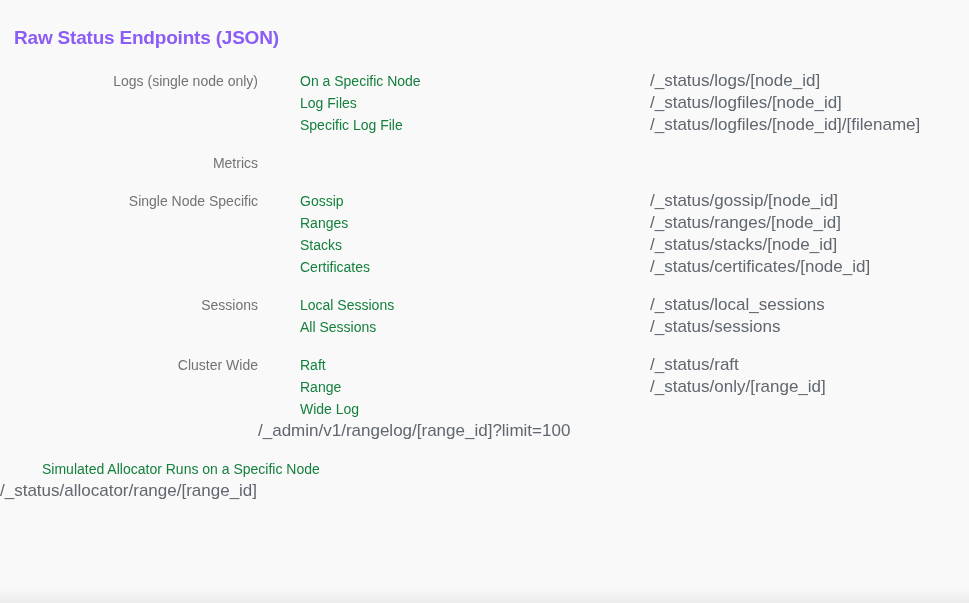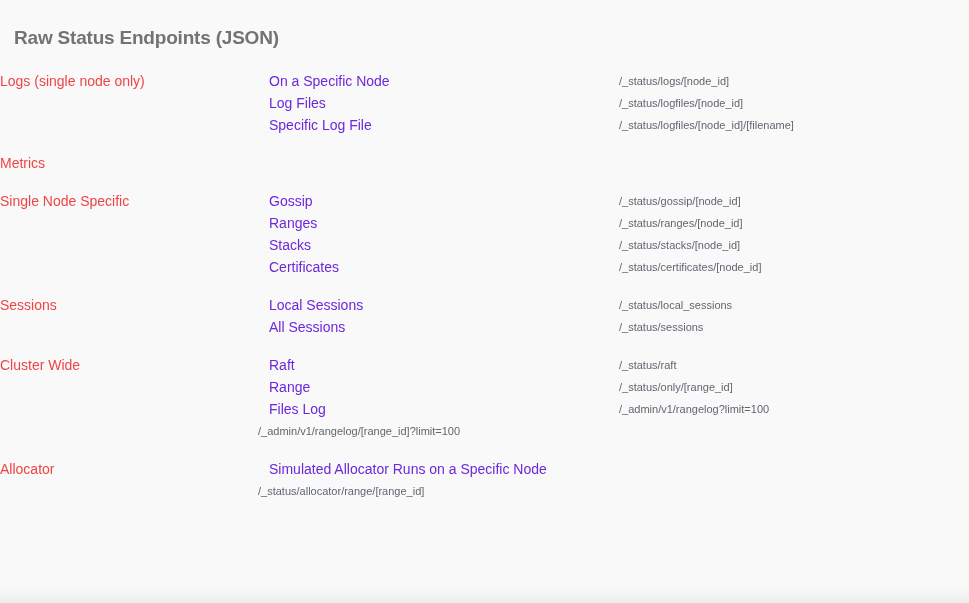--- a/index.html
+++ b/index.html
@@ -11,56 +11,57 @@
     font-family: "Liberation Sans", sans-serif;
     position: relative;
     overflow: hidden;
   }
   .page-title {
     padding: 14px 0 0 14px;
     font-size: 19px;
     line-height: 22px;
     font-weight: 700;
     letter-spacing: -0.2px;
-    color: #737373;
+    color: #8b5cf6;
   }
   .content {
     margin-top: 21px;
   }
   .section {
     display: flex;
     margin-bottom: 16px;
   }
   .cat {
     flex: 0 0 258px;
     width: 258px;
+    text-align: right;
     font-size: 14px;
     line-height: 22px;
-    color: #ef4444;
+    color: #737373;
   }
   .rows {
     flex: 1;
   }
   .row {
     display: flex;
     line-height: 22px;
   }
   .link {
     flex: 0 0 350px;
     width: 350px;
-    margin-left: 11px;
+    margin-left: 42px;
     font-size: 14px;
-    color: #6d28d9;
+    color: #15803d;
     text-decoration: none;
     cursor: pointer;
     white-space: nowrap;
     overflow: hidden;
   }
   .path {
-    font-size: 11px;
+    font-size: 17px;
     color: #60676e;
     white-space: nowrap;
   }
   .footer-shade {
     position: absolute;
     left: 0; right: 0; bottom: 0;
     height: 16px;
     background: linear-gradient(180deg, rgba(0,0,0,0) 0%, rgba(0,0,0,0.05) 100%);
     pointer-events: none;
   }
@@ -136,31 +137,29 @@
     <div class="rows">
       <div class="row">
         <a class="link">Raft</a>
         <span class="path">/_status/raft</span>
       </div>
       <div class="row">
         <a class="link">Range</a>
         <span class="path">/_status/only/[range_id]</span>
       </div>
       <div class="row">
-        <a class="link">Files Log</a>
-        <span class="path">/_admin/v1/rangelog?limit=100</span>
+        <a class="link">Wide Log</a>
       </div>
       <div class="row">
         <span class="path">/_admin/v1/rangelog/[range_id]?limit=100</span>
       </div>
     </div>
   </div>
 
   <div class="section">
-    <div class="cat">Allocator</div>
     <div class="rows">
       <div class="row">
         <a class="link">Simulated Allocator Runs on a Specific Node</a>
       </div>
       <div class="row">
         <span class="path">/_status/allocator/range/[range_id]</span>
       </div>
     </div>
   </div>
 

